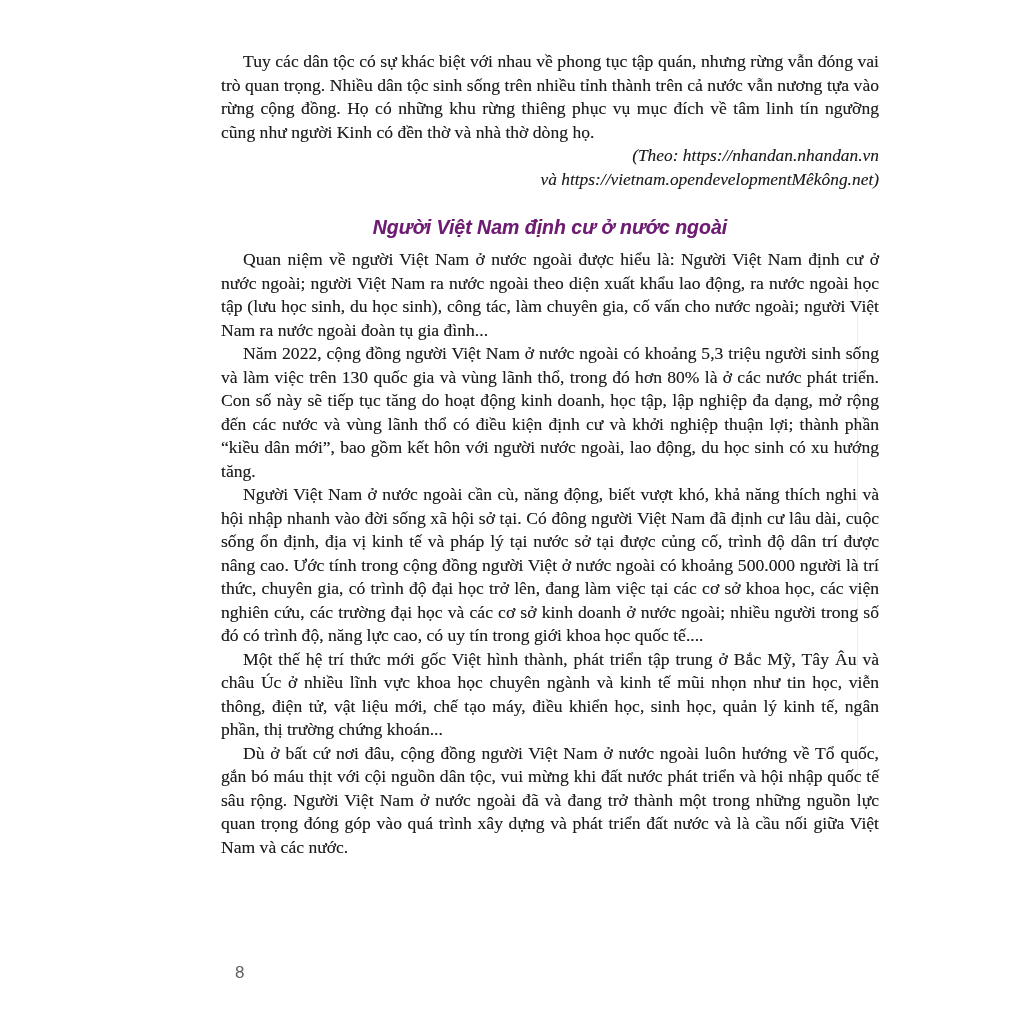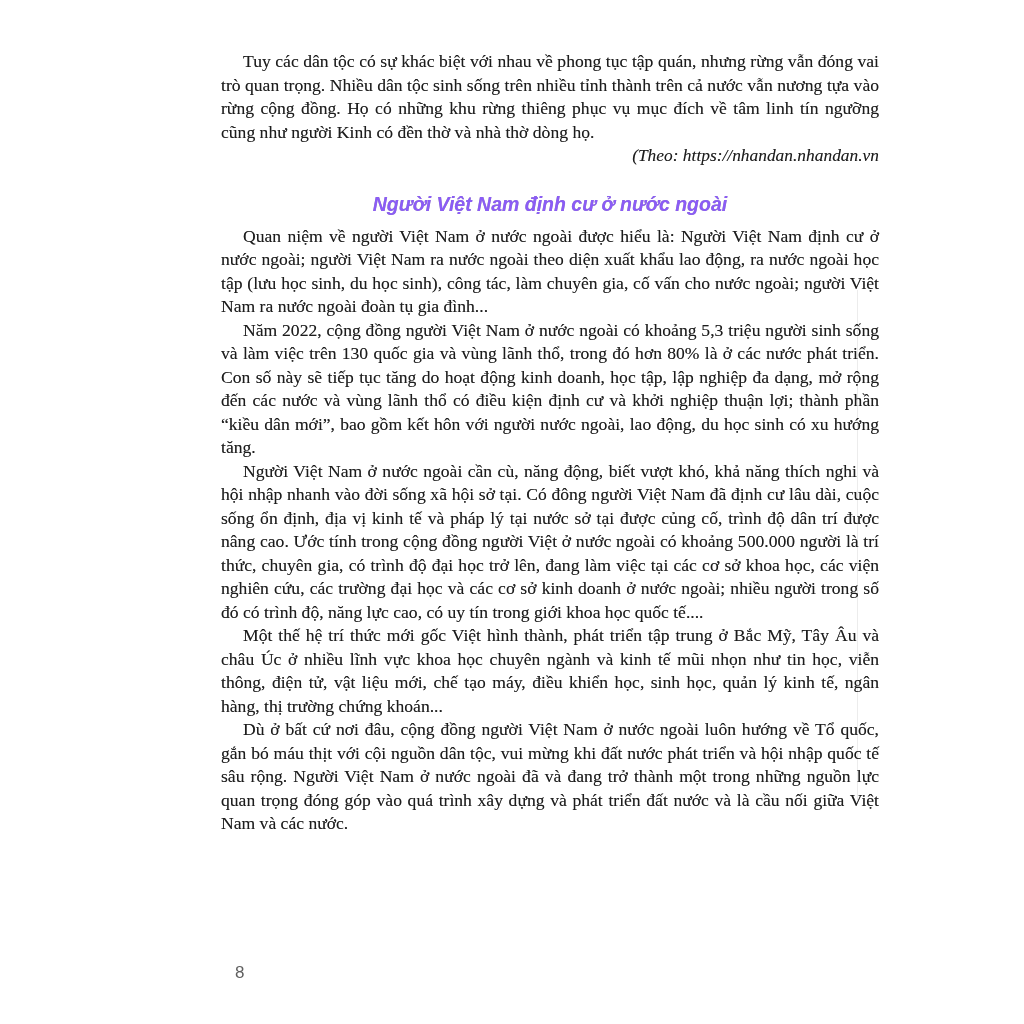--- a/index.html
+++ b/index.html
@@ -39,21 +39,21 @@
     text-shadow: 0 0 0.6px rgba(20,20,20,0.4);
   }
   .article-title {
     margin: 24px 0 9px 0;
     font-family: "Liberation Sans", sans-serif;
     font-weight: bold;
     font-style: italic;
     font-size: 19.5px;
     line-height: 24px;
     text-align: center;
-    color: #8b5cf6;
+    color: #701a75;
     text-shadow: 0 0 0.6px rgba(20,20,20,0.4);
   }
   .final-cite {
     margin-top: 2px;
   }
   .page-number {
     position: absolute;
     left: 235px;
     top: 963px;
     font-size: 17px;
@@ -76,31 +76,32 @@
 <div class="sheet">
 
   <div class="scan-edge"></div>
 
   <div class="textblock">
 
     <p class="body-para">Tuy các dân tộc có sự khác biệt với nhau về phong tục tập quán, nhưng rừng vẫn đóng vai trò quan trọng. Nhiều dân tộc sinh sống trên nhiều tỉnh thành trên cả nước vẫn nương tựa vào rừng cộng đồng. Họ có những khu rừng thiêng phục vụ mục đích về tâm linh tín ngưỡng cũng như người Kinh có đền thờ và nhà thờ dòng họ.</p>
 
     <p class="cite">(Theo: https://nhandan.nhandan.vn</p>
 
+    <p class="cite">và https://vietnam.opendevelopmentMêkông.net)</p>
 
     <h1 class="article-title">Người Việt Nam định cư ở nước ngoài</h1>
 
 
     <p class="body-para">Quan niệm về người Việt Nam ở nước ngoài được hiểu là: Người Việt Nam định cư ở nước ngoài; người Việt Nam ra nước ngoài theo diện xuất khẩu lao động, ra nước ngoài học tập (lưu học sinh, du học sinh), công tác, làm chuyên gia, cố vấn cho nước ngoài; người Việt Nam ra nước ngoài đoàn tụ gia đình...</p>
 
     <p class="body-para">Năm 2022, cộng đồng người Việt Nam ở nước ngoài có khoảng 5,3 triệu người sinh sống và làm việc trên 130 quốc gia và vùng lãnh thổ, trong đó hơn 80% là ở các nước phát triển. Con số này sẽ tiếp tục tăng do hoạt động kinh doanh, học tập, lập nghiệp đa dạng, mở rộng đến các nước và vùng lãnh thổ có điều kiện định cư và khởi nghiệp thuận lợi; thành phần “kiều dân mới”, bao gồm kết hôn với người nước ngoài, lao động, du học sinh có xu hướng tăng.</p>
 
     <p class="body-para">Người Việt Nam ở nước ngoài cần cù, năng động, biết vượt khó, khả năng thích nghi và hội nhập nhanh vào đời sống xã hội sở tại. Có đông người Việt Nam đã định cư lâu dài, cuộc sống ổn định, địa vị kinh tế và pháp lý tại nước sở tại được củng cố, trình độ dân trí được nâng cao. Ước tính trong cộng đồng người Việt ở nước ngoài có khoảng 500.000 người là trí thức, chuyên gia, có trình độ đại học trở lên, đang làm việc tại các cơ sở khoa học, các viện nghiên cứu, các trường đại học và các cơ sở kinh doanh ở nước ngoài; nhiều người trong số đó có trình độ, năng lực cao, có uy tín trong giới khoa học quốc tế....</p>
 
-    <p class="body-para">Một thế hệ trí thức mới gốc Việt hình thành, phát triển tập trung ở Bắc Mỹ, Tây Âu và châu Úc ở nhiều lĩnh vực khoa học chuyên ngành và kinh tế mũi nhọn như tin học, viễn thông, điện tử, vật liệu mới, chế tạo máy, điều khiển học, sinh học, quản lý kinh tế, ngân hàng, thị trường chứng khoán...</p>
+    <p class="body-para">Một thế hệ trí thức mới gốc Việt hình thành, phát triển tập trung ở Bắc Mỹ, Tây Âu và châu Úc ở nhiều lĩnh vực khoa học chuyên ngành và kinh tế mũi nhọn như tin học, viễn thông, điện tử, vật liệu mới, chế tạo máy, điều khiển học, sinh học, quản lý kinh tế, ngân phần, thị trường chứng khoán...</p>
 
     <p class="body-para">Dù ở bất cứ nơi đâu, cộng đồng người Việt Nam ở nước ngoài luôn hướng về Tổ quốc, gắn bó máu thịt với cội nguồn dân tộc, vui mừng khi đất nước phát triển và hội nhập quốc tế sâu rộng. Người Việt Nam ở nước ngoài đã và đang trở thành một trong những nguồn lực quan trọng đóng góp vào quá trình xây dựng và phát triển đất nước và là cầu nối giữa Việt Nam và các nước.</p>
 
 
   </div>
 
   <div class="page-number">8</div>
 
 </div>
 

